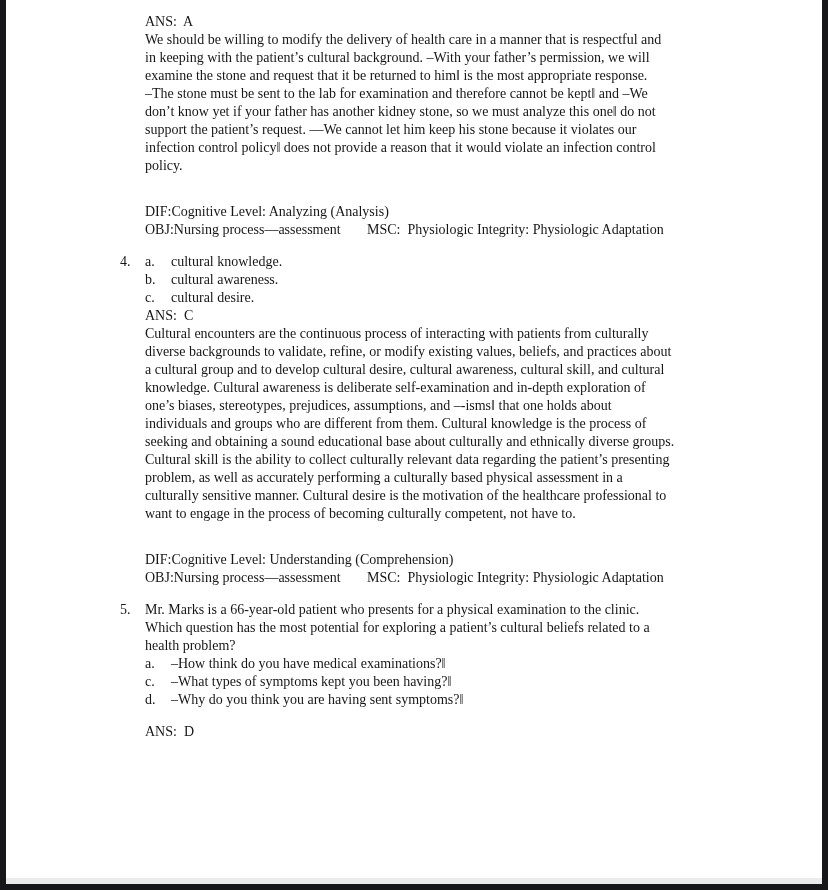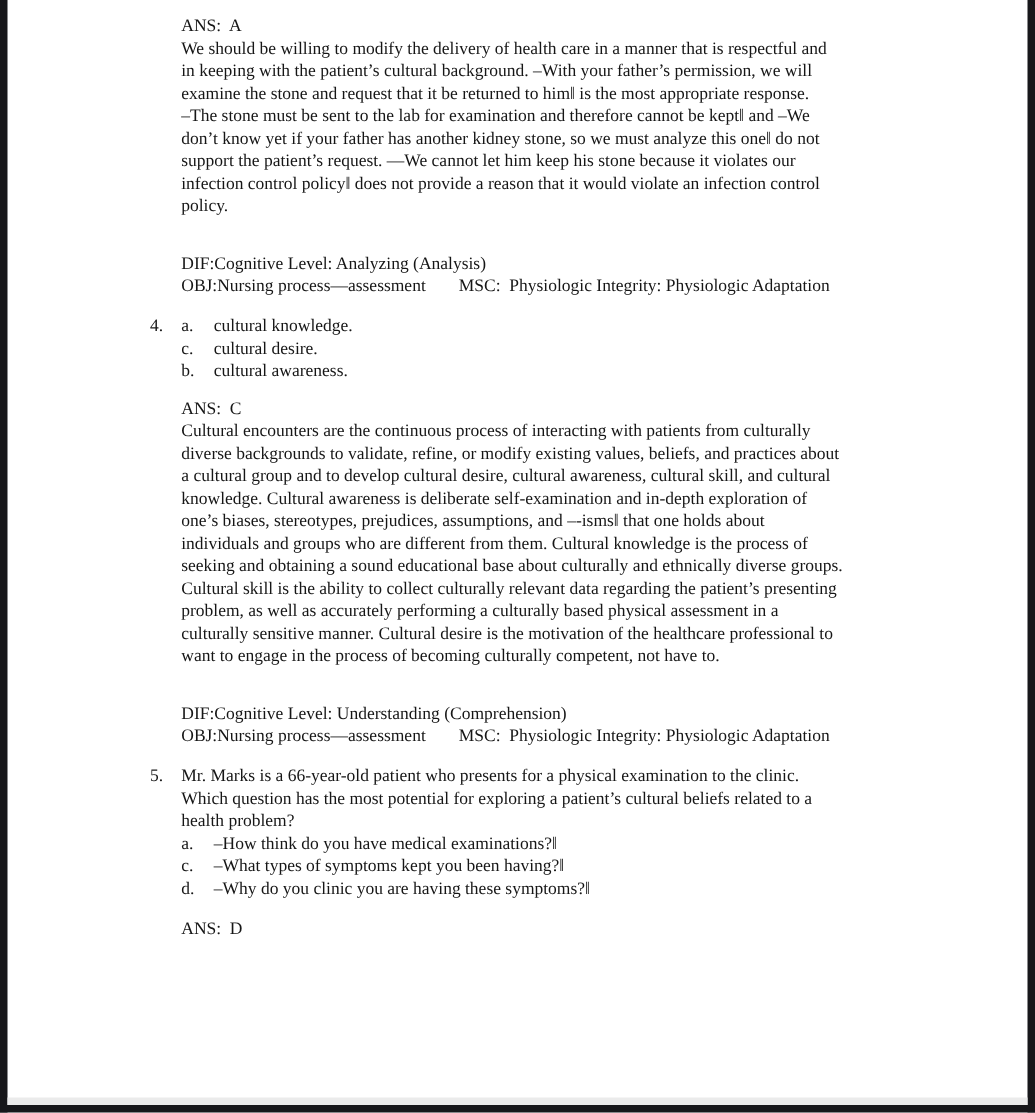--- a/index.html
+++ b/index.html
@@ -28,21 +28,21 @@
   .dif { margin-top: 28px; }
   .objmsc { display: block; }
   .obj { display: inline-block; width: 222px; white-space: pre-wrap; }
   .msc { white-space: pre-wrap; }
 
   .question { position: relative; margin-top: 14px; }
   .qnum { position: absolute; left: -25px; top: 0; }
   .options { margin: 0; padding: 0; list-style: none; }
   .opt { white-space: pre-wrap; }
   .opt .letter { display: inline-block; width: 26px; }
-  .ans-c { margin-top: 12px; }
+  .ans-c { }
   .ans-d { margin-top: 14px; }
 </style>
 </head>
 <body style="background: rgb(255, 255, 255); color: rgb(22, 22, 22);">
 
 <div class="content">
 
   <div class="line">ANS:  A</div>
   <div class="multiline">We should be willing to modify the delivery of health care in a manner that is respectful and
 in keeping with the patient’s cultural background. –With your father’s permission, we will
@@ -54,22 +54,22 @@
 policy.</div>
   <div class="line dif">DIF:Cognitive Level: Analyzing (Analysis)</div>
   <div class="objmsc">
     <span class="obj">OBJ:Nursing process—assessment</span><span class="msc">MSC:  Physiologic Integrity: Physiologic Adaptation</span>
   </div>
 
   <div class="question">
     <span class="qnum">4.</span>
     <ul class="options">
       <li class="opt"><span class="letter">a.</span><span>cultural knowledge.</span></li>
+      <li class="opt"><span class="letter">b.</span><span>cultural awareness.</span></li>
       <li class="opt"><span class="letter">c.</span><span>cultural desire.</span></li>
-      <li class="opt"><span class="letter">b.</span><span>cultural awareness.</span></li>
     </ul>
   </div>
 
   <div class="line ans-c">ANS:  C</div>
   <div class="multiline">Cultural encounters are the continuous process of interacting with patients from culturally
 diverse backgrounds to validate, refine, or modify existing values, beliefs, and practices about
 a cultural group and to develop cultural desire, cultural awareness, cultural skill, and cultural
 knowledge. Cultural awareness is deliberate self-examination and in-depth exploration of
 one’s biases, stereotypes, prejudices, assumptions, and –-isms‖ that one holds about
 individuals and groups who are different from them. Cultural knowledge is the process of
@@ -84,21 +84,21 @@
   </div>
 
   <div class="question">
     <span class="qnum">5.</span>
     <div class="multiline">Mr. Marks is a 66-year-old patient who presents for a physical examination to the clinic.
 Which question has the most potential for exploring a patient’s cultural beliefs related to a
 health problem?</div>
     <ul class="options">
       <li class="opt"><span class="letter">a.</span><span>–How think do you have medical examinations?‖</span></li>
       <li class="opt"><span class="letter">c.</span><span>–What types of symptoms kept you been having?‖</span></li>
-      <li class="opt"><span class="letter">d.</span><span>–Why do you clinic you are having these symptoms?‖</span></li>
+      <li class="opt"><span class="letter">d.</span><span>–Why do you think you are having sent symptoms?‖</span></li>
     </ul>
   </div>
 
   <div class="line ans-d">ANS:  D</div>
 
 </div>
 
 <div class="frame-bar left-bar"></div>
 <div class="frame-bar right-bar"></div>
 <div class="bottom-strip"></div>

